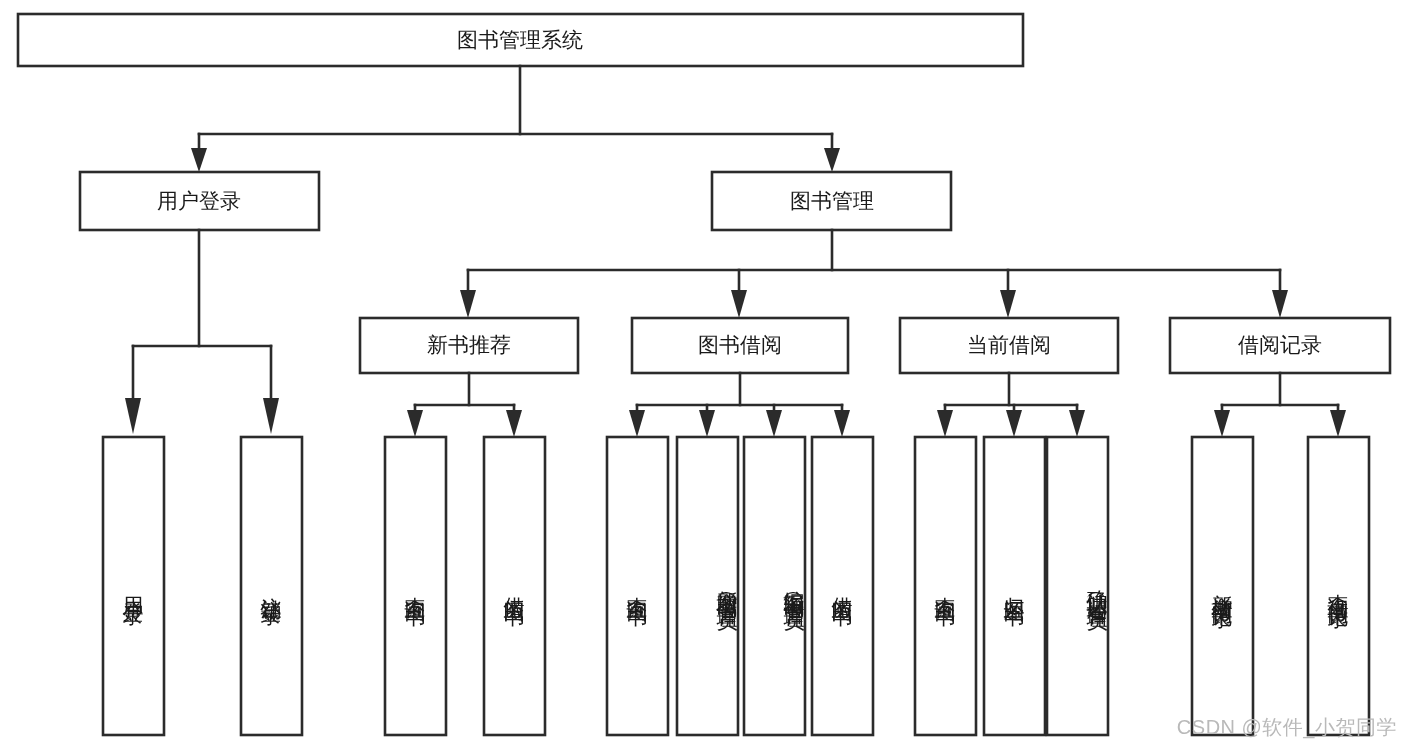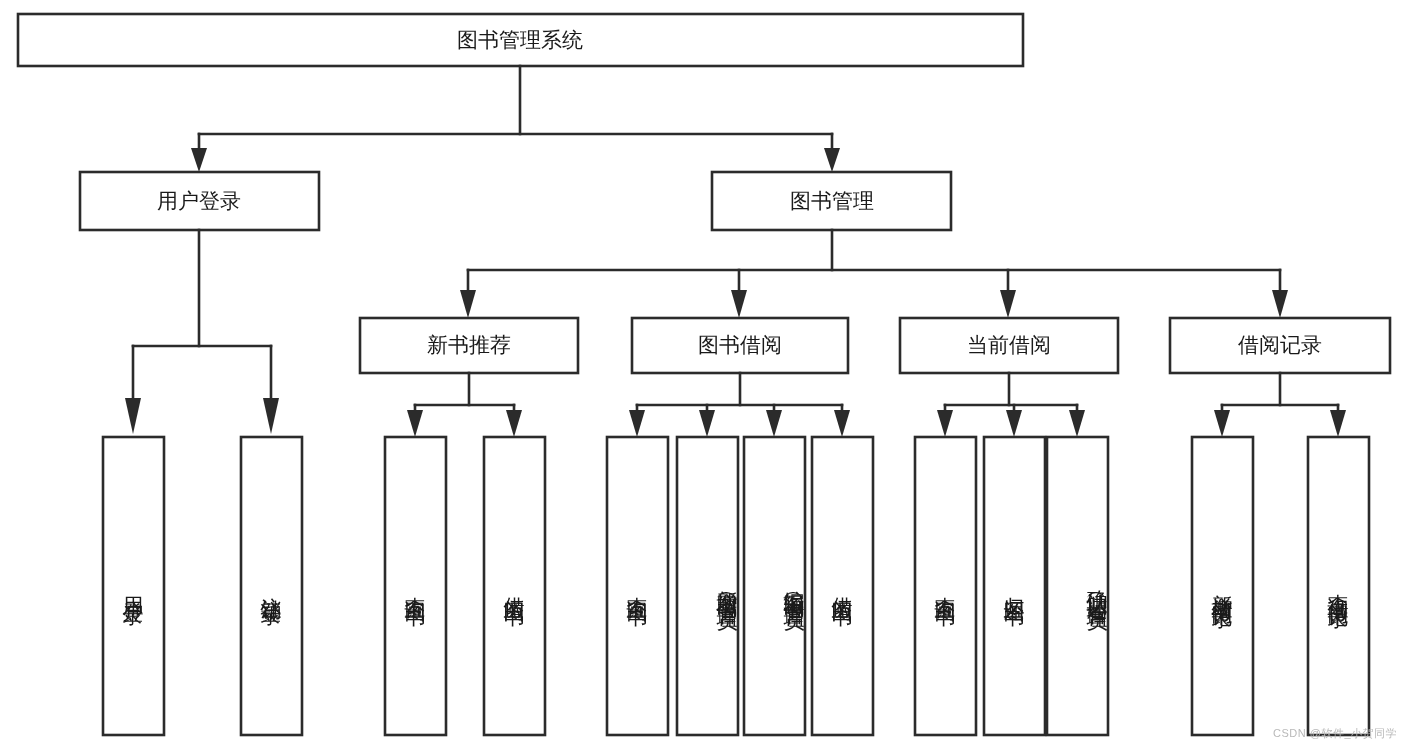--- a/index.html
+++ b/index.html
@@ -58,21 +58,21 @@
     letter-spacing: 3px;
     font-size: 21px;
     color: #1a1a1a;
     line-height: 1;
     pointer-events: none;
   }
   .watermark {
     position: absolute;
     right: 8px;
     bottom: 6px;
-    font-size: 11px;
+    font-size: 20px;
     color: #b9b9b9;
     font-family: "Liberation Sans", "DejaVu Sans", sans-serif;
     white-space: nowrap;
     letter-spacing: 0.5px;
   }
 </style>
 </head>
 <body>
 
 <div id="diagram-root">

